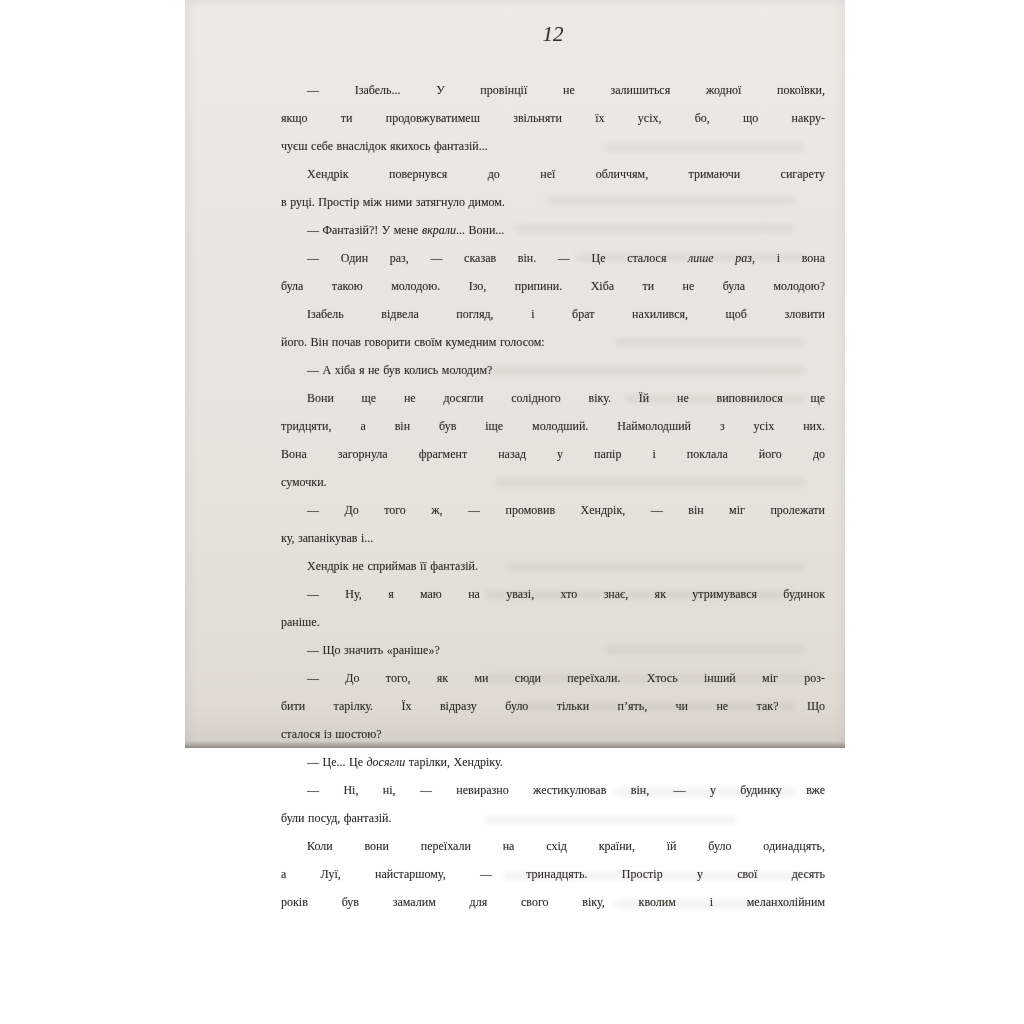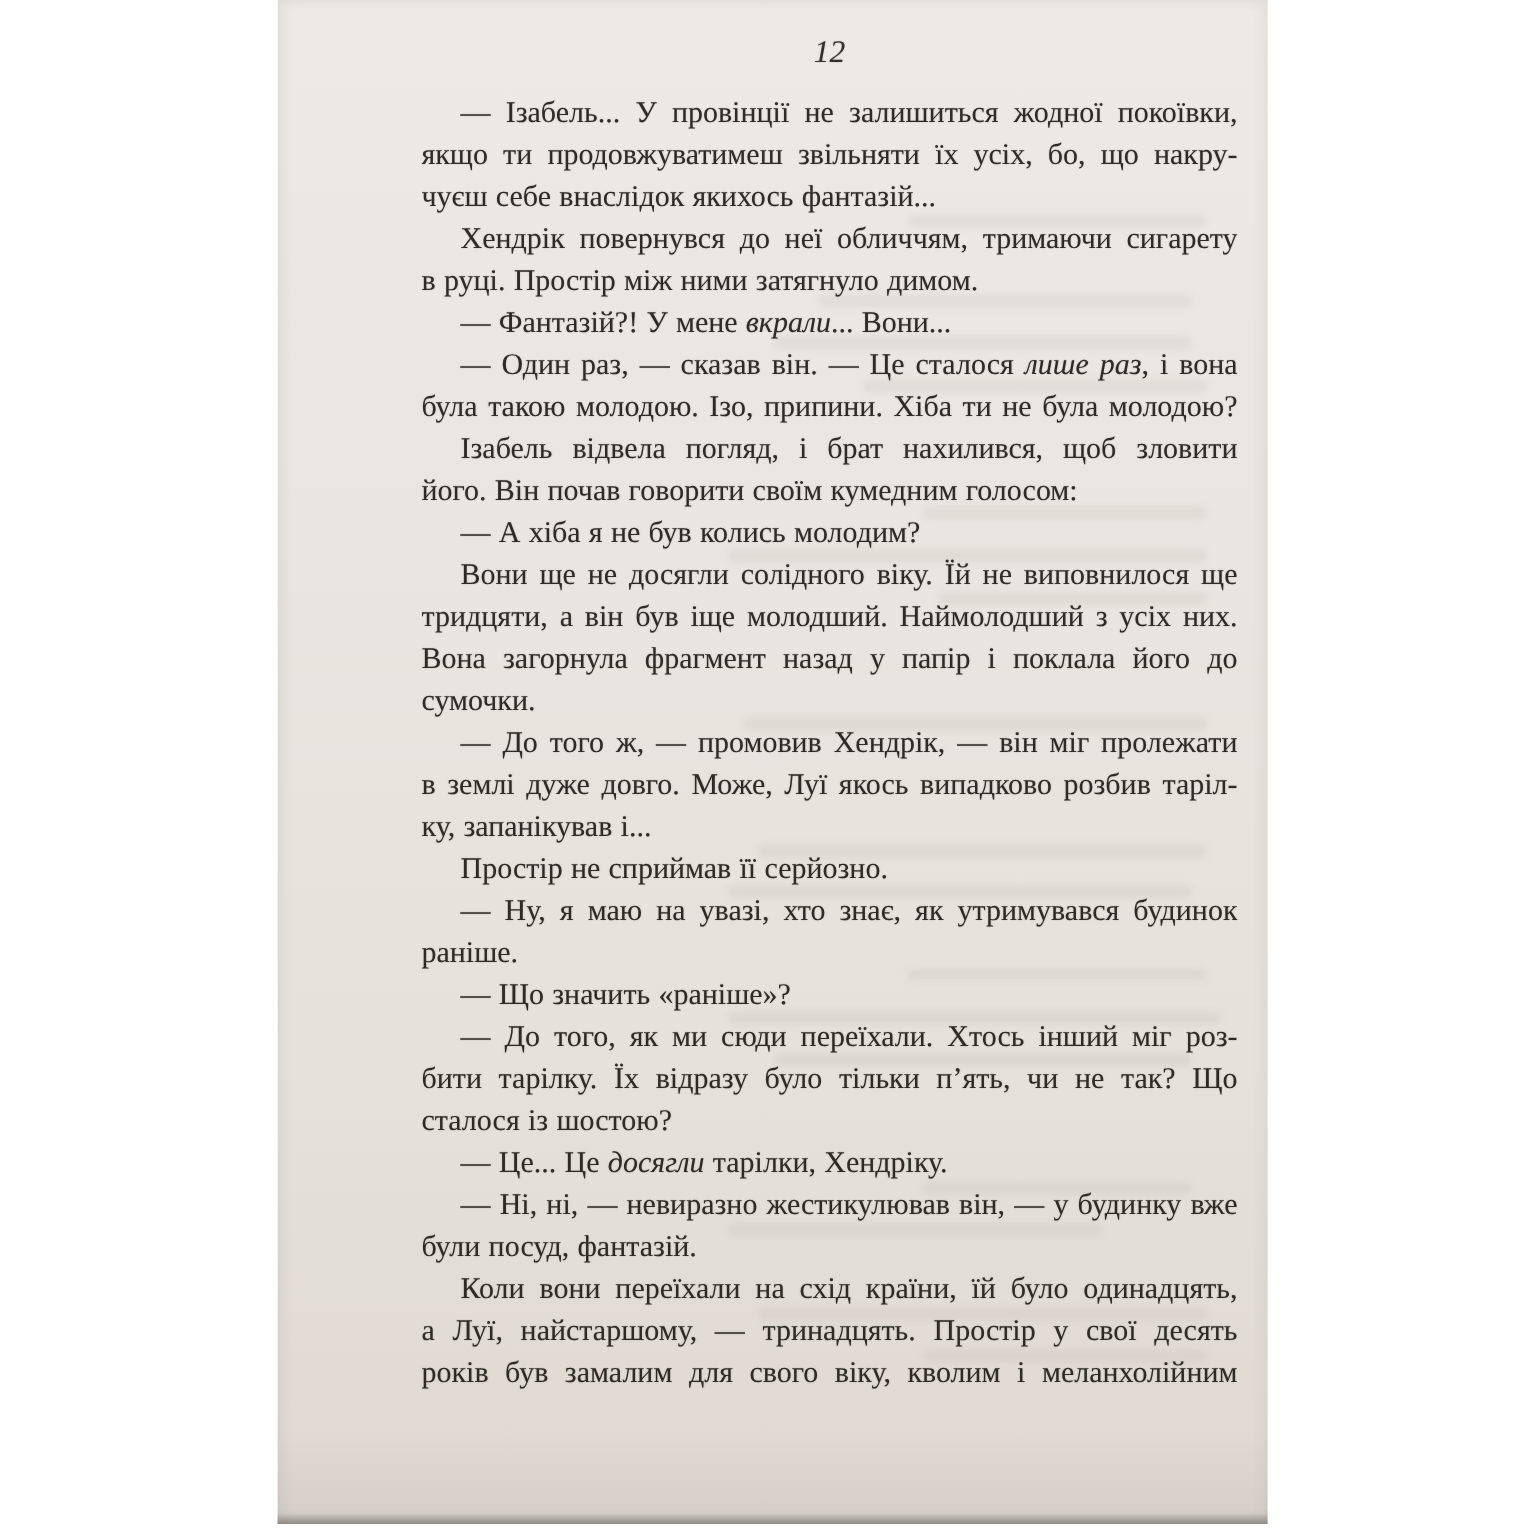--- a/index.html
+++ b/index.html
@@ -5,37 +5,37 @@
   html, body {
     margin: 0; padding: 0;
     width: 1024px; height: 1024px;
     background: #ffffff;
     font-family: "Liberation Serif", "DejaVu Serif", serif;
     overflow: hidden;
   }
   .scan-area { position: relative; width: 1024px; height: 1024px; background: #ffffff; }
   .book-page {
     position: absolute; left: 185px; top: 0;
-    width: 660px; height: 1016px;
+    width: 660px; height: 748px;
     background: linear-gradient(180deg, #edeae6 0%, #e9e5e0 35%, #e6e1db 70%, #e0dad3 94%, #d6d0c9 99%, #c2bdb7 100%);
     box-shadow: inset 4px 0 8px rgba(90,85,78,0.07), inset -4px 0 8px rgba(90,85,78,0.06);
   }
   .page-bottom-edge {
     position: absolute; left: 0; bottom: 0; width: 100%; height: 7px;
     background: linear-gradient(180deg, rgba(145,140,133,0) 0%, rgba(145,140,133,0.45) 55%, rgba(120,116,110,0.65) 100%);
   }
   .page-number {
     position: absolute; top: 22px; left: 96px; width: 544px;
     text-align: center; font-style: italic;
     font-size: 21px; color: #35322d;
     text-shadow: 0 0 1px rgba(53,50,45,0.35);
   }
   .page-text {
-    position: absolute; left: 96px; top: 61px; width: 544px;
-    font-size: 20px; line-height: 28px; color: #2e2b26;
+    position: absolute; left: 96px; top: 76px; width: 544px;
+    font-size: 12px; line-height: 28px; color: #2e2b26;
     text-shadow: 0 0 1px rgba(46,43,38,0.30);
     font-family: Liberation Serif, serif;
   }
   .line {
     height: 28px; overflow: hidden;
     text-align: justify; text-align-last: left;
     box-sizing: border-box;
     word-spacing: 0.5px;
   }
   .line.just { text-align-last: justify; }
@@ -82,23 +82,22 @@
         <div class="line indent just">— Один раз, — сказав він. — Це сталося <i>лише раз</i>, і вона</div>
         <div class="line just">була такою молодою. Ізо, припини. Хіба ти не була молодою?</div>
         <div class="line indent just">Ізабель відвела погляд, і брат нахилився, щоб зловити</div>
         <div class="line">його. Він почав говорити своїм кумедним голосом:</div>
         <div class="line indent">— А хіба я не був колись молодим?</div>
         <div class="line indent just">Вони ще не досягли солідного віку. Їй не виповнилося ще</div>
         <div class="line just">тридцяти, а він був іще молодший. Наймолодший з усіх них.</div>
         <div class="line just">Вона загорнула фрагмент назад у папір і поклала його до</div>
         <div class="line">сумочки.</div>
         <div class="line indent just">— До того ж, — промовив Хендрік, — він міг пролежати</div>
-        <div class="line just">в землі дуже довго. Може, Луї якось випадково розбив таріл-</div>
         <div class="line">ку, запанікував і...</div>
-        <div class="line indent">Простір не сприймав її серйозно.</div>
+        <div class="line indent">Хендрік не сприймав її фантазій.</div>
         <div class="line indent just">— Ну, я маю на увазі, хто знає, як утримувався будинок</div>
         <div class="line">раніше.</div>
         <div class="line indent">— Що значить «раніше»?</div>
         <div class="line indent just">— До того, як ми сюди переїхали. Хтось інший міг роз-</div>
         <div class="line just">бити тарілку. Їх відразу було тільки п’ять, чи не так? Що</div>
         <div class="line">сталося із шостою?</div>
         <div class="line indent">— Це... Це <i>досягли</i> тарілки, Хендріку.</div>
         <div class="line indent just">— Ні, ні, — невиразно жестикулював він, — у будинку вже</div>
         <div class="line">були посуд, фантазій.</div>
         <div class="line indent just">Коли вони переїхали на схід країни, їй було одинадцять,</div>

